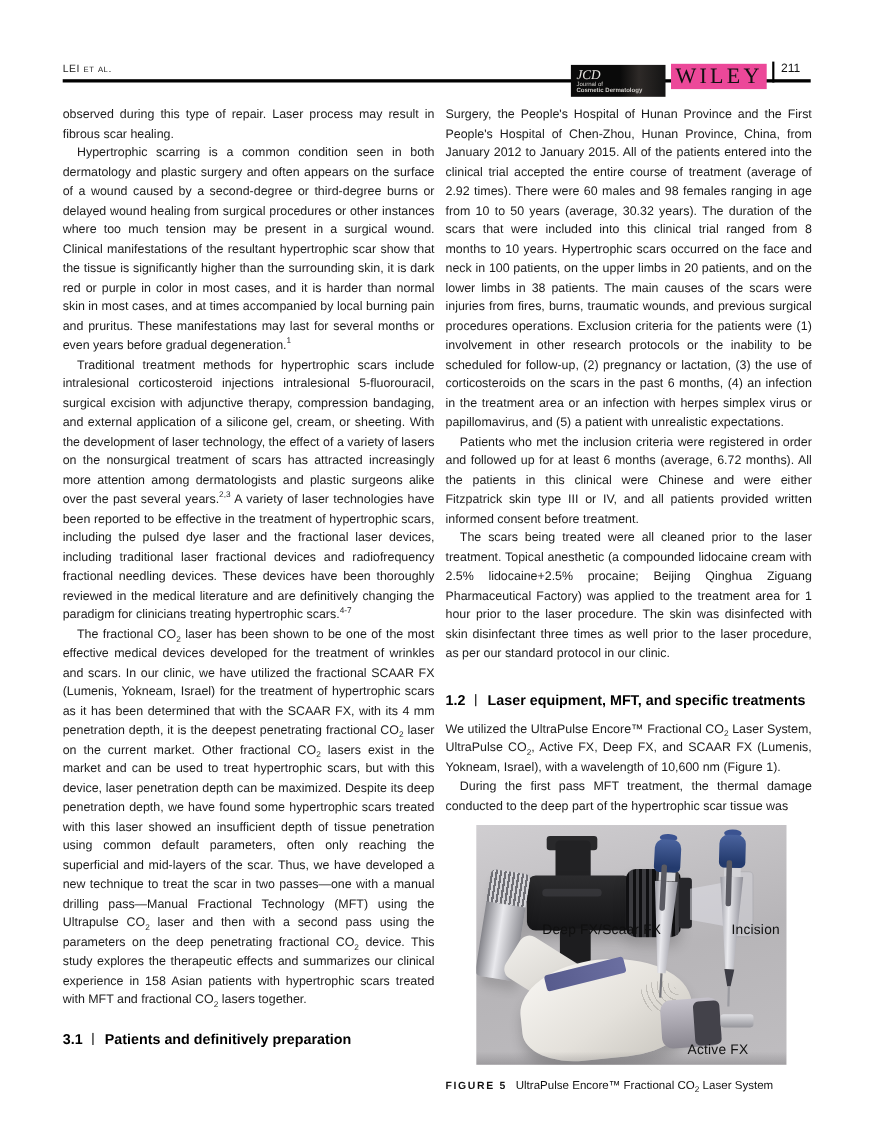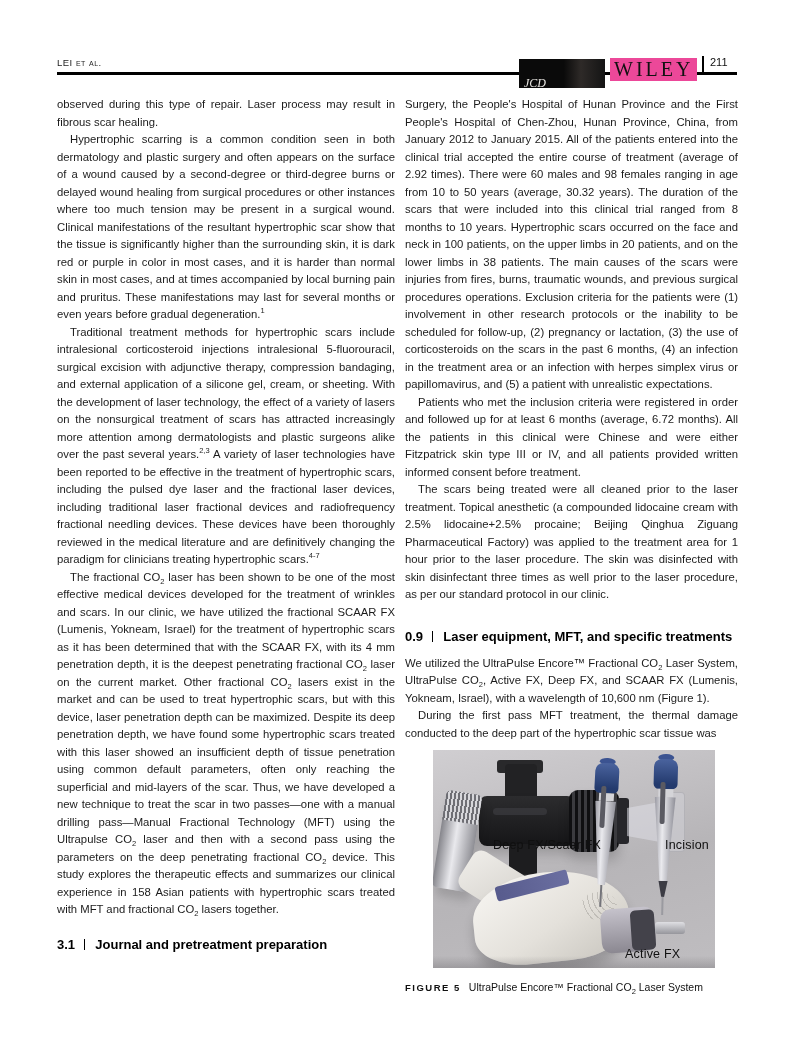--- a/index.html
+++ b/index.html
@@ -5,21 +5,21 @@
   html,body{margin:0;padding:0;background:#ffffff;}
   .page{position:relative;width:794px;height:1044px;background:#fff;overflow:hidden;
         font-family:"Liberation Sans",sans-serif;color:#1b1b1b;margin-top:32px;}
 
   
   .running-head{position:absolute;left:57px;top:25px;font-size:9.5px;letter-spacing:.5px;
                 font-variant:small-caps;color:#222;}
   .header-rule{position:absolute;left:57px;top:40px;width:680px;height:3px;background:#000;}
   .jcd-logo{position:absolute;left:519px;top:27px;width:86px;height:29px;
             background:linear-gradient(90deg,#0a0a0a 52%,#2e2a28 72%,#141414);
-            color:#e8e6e2;overflow:hidden;z-index:2;padding:18px 0 0 5px;box-sizing:border-box;}
+            color:#e8e6e2;overflow:hidden;z-index:2;padding:3px 0 0 5px;box-sizing:border-box;}
   .jcd-abbr{font-family:"Liberation Serif",serif;font-style:italic;font-size:12px;line-height:12px;}
   .jcd-sub{font-size:5.5px;line-height:6px;color:#cfccc8;}
   .jcd-sub.b{font-weight:bold;}
   .wiley{position:absolute;left:610px;top:26px;z-index:2;background:#ec4899;padding:0 4px;
          font-family:"Liberation Serif",serif;font-size:20px;font-weight:500;letter-spacing:3px;color:#111;}
   .pagenum-bar{position:absolute;left:702px;top:24px;width:1.5px;height:19px;background:#000;z-index:2;}
   .pagenum{position:absolute;left:710px;top:24px;font-size:11px;color:#111;z-index:2;}
 
   
   .col{position:absolute;top:64px;font-size:11.3px;line-height:17.5px;text-align:justify;}
@@ -128,32 +128,32 @@
   <div class="pagenum">211</div>
 
   <div class="col col-left">
     <div>
         <p class="para">observed during this type of repair. Laser process may result in fibrous scar healing.</p>
         <p class="para indent">Hypertrophic scarring is a common condition seen in both dermatology and plastic surgery and often appears on the surface of a wound caused by a second-degree or third-degree burns or delayed wound healing from surgical procedures or other instances where too much tension may be present in a surgical wound. Clinical manifestations of the resultant hypertrophic scar show that the tissue is significantly higher than the surrounding skin, it is dark red or purple in color in most cases, and it is harder than normal skin in most cases, and at times accompanied by local burning pain and pruritus. These manifestations may last for several months or even years before gradual degeneration.<sup>1</sup></p>
         <p class="para indent">Traditional treatment methods for hypertrophic scars include intralesional corticosteroid injections intralesional 5-fluorouracil, surgical excision with adjunctive therapy, compression bandaging, and external application of a silicone gel, cream, or sheeting. With the development of laser technology, the effect of a variety of lasers on the nonsurgical treatment of scars has attracted increasingly more attention among dermatologists and plastic surgeons alike over the past several years.<sup>2,3</sup> A variety of laser technologies have been reported to be effective in the treatment of hypertrophic scars, including the pulsed dye laser and the fractional laser devices, including traditional laser fractional devices and radiofrequency fractional needling devices. These devices have been thoroughly reviewed in the medical literature and are definitively changing the paradigm for clinicians treating hypertrophic scars.<sup>4-7</sup></p>
         <p class="para indent">The fractional CO<sub>2</sub> laser has been shown to be one of the most effective medical devices developed for the treatment of wrinkles and scars. In our clinic, we have utilized the fractional SCAAR FX (Lumenis, Yokneam, Israel) for the treatment of hypertrophic scars as it has been determined that with the SCAAR FX, with its 4 mm penetration depth, it is the deepest penetrating fractional CO<sub>2</sub> laser on the current market. Other fractional CO<sub>2</sub> lasers exist in the market and can be used to treat hypertrophic scars, but with this device, laser penetration depth can be maximized. Despite its deep penetration depth, we have found some hypertrophic scars treated with this laser showed an insufficient depth of tissue penetration using common default parameters, often only reaching the superficial and mid-layers of the scar. Thus, we have developed a new technique to treat the scar in two passes—one with a manual drilling pass—Manual Fractional Technology (MFT) using the Ultrapulse CO<sub>2</sub> laser and then with a second pass using the parameters on the deep penetrating fractional CO<sub>2</sub> device. This study explores the therapeutic effects and summarizes our clinical experience in 158 Asian patients with hypertrophic scars treated with MFT and fractional CO<sub>2</sub> lasers together.</p>
       </div>
     <div class="h3">
-      <span>3.1</span><span class="sep"></span><span>Journal and pretreatment preparation</span>
+      <span>3.1</span><span class="sep"></span><span>Patients and definitively preparation</span>
     </div>
   </div>
 
   <div class="col col-right">
     <div>
         <p class="para">Surgery, the People's Hospital of Hunan Province and the First People's Hospital of Chen-Zhou, Hunan Province, China, from January 2012 to January 2015. All of the patients entered into the clinical trial accepted the entire course of treatment (average of 2.92 times). There were 60 males and 98 females ranging in age from 10 to 50 years (average, 30.32 years). The duration of the scars that were included into this clinical trial ranged from 8 months to 10 years. Hypertrophic scars occurred on the face and neck in 100 patients, on the upper limbs in 20 patients, and on the lower limbs in 38 patients. The main causes of the scars were injuries from fires, burns, traumatic wounds, and previous surgical procedures operations. Exclusion criteria for the patients were (1) involvement in other research protocols or the inability to be scheduled for follow-up, (2) pregnancy or lactation, (3) the use of corticosteroids on the scars in the past 6 months, (4) an infection in the treatment area or an infection with herpes simplex virus or papillomavirus, and (5) a patient with unrealistic expectations.</p>
         <p class="para indent">Patients who met the inclusion criteria were registered in order and followed up for at least 6 months (average, 6.72 months). All the patients in this clinical were Chinese and were either Fitzpatrick skin type III or IV, and all patients provided written informed consent before treatment.</p>
         <p class="para indent">The scars being treated were all cleaned prior to the laser treatment. Topical anesthetic (a compounded lidocaine cream with 2.5% lidocaine+2.5% procaine; Beijing Qinghua Ziguang Pharmaceutical Factory) was applied to the treatment area for 1 hour prior to the laser procedure. The skin was disinfected with skin disinfectant three times as well prior to the laser procedure, as per our standard protocol in our clinic.</p>
       </div>
     <div class="h3" style="margin-top:24px">
-      <span>0.9</span><span class="sep"></span><span>Laser equipment, MFT, and specific treatments</span>
+      <span>1.2</span><span class="sep"></span><span>Laser equipment, MFT, and specific treatments</span>
     </div>
     <div>
         <p class="para">We utilized the UltraPulse Encore™ Fractional CO<sub>2</sub> Laser System, UltraPulse CO<sub>2</sub>, Active FX, Deep FX, and SCAAR FX (Lumenis, Yokneam, Israel), with a wavelength of 10,600 nm (Figure 1).</p>
         <p class="para indent">During the first pass MFT treatment, the thermal damage conducted to the deep part of the hypertrophic scar tissue was</p>
       </div>
 
     <div class="figure">
       <div class="photo">
 
         <div class="bk-top-cap"></div>

